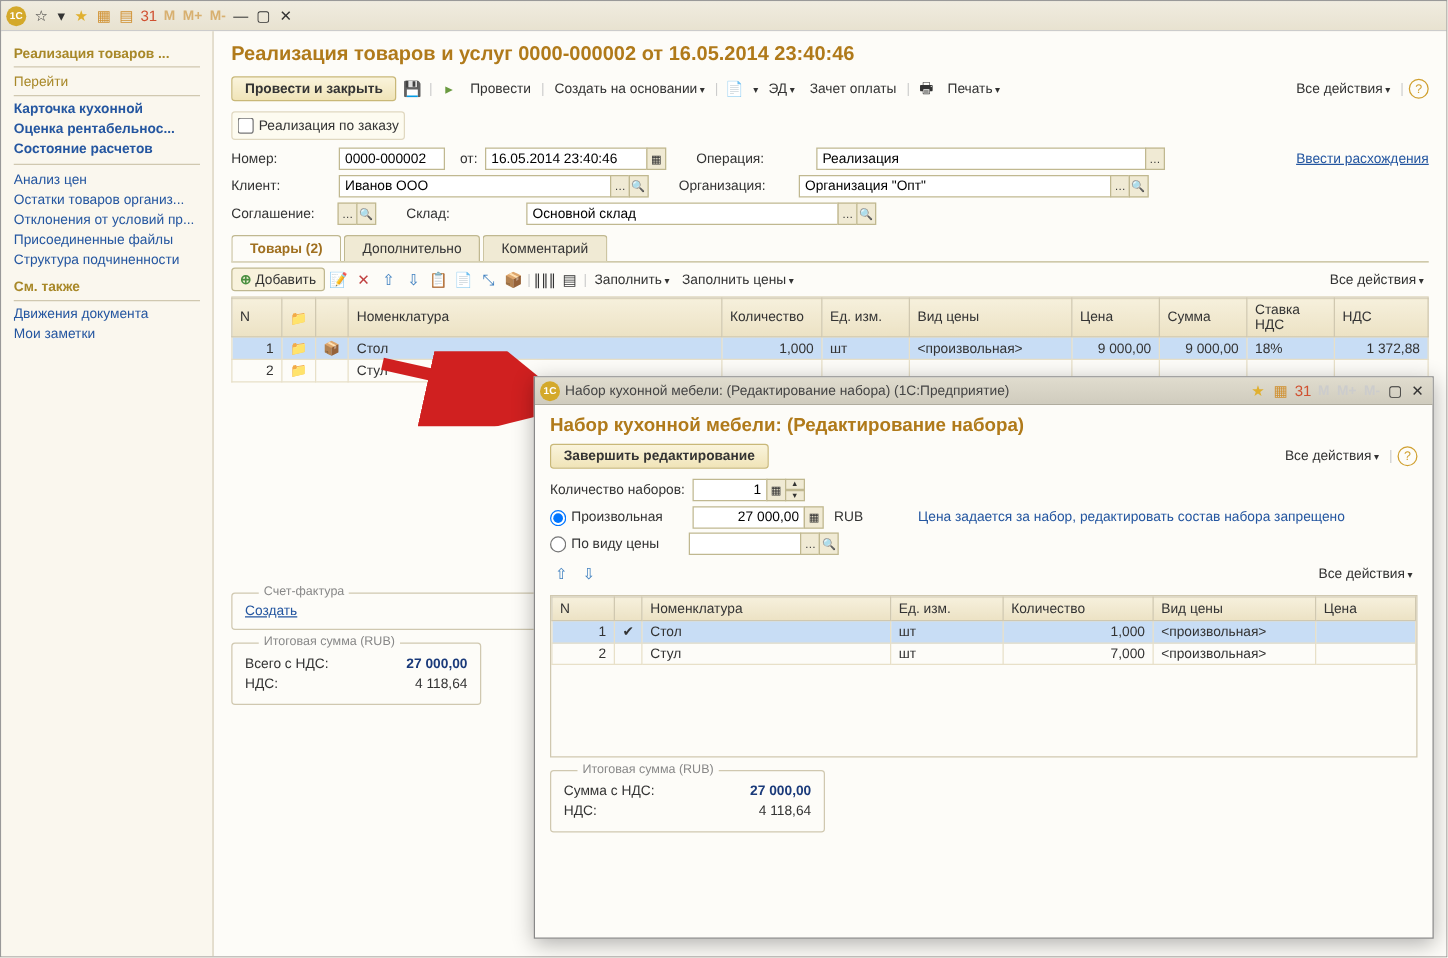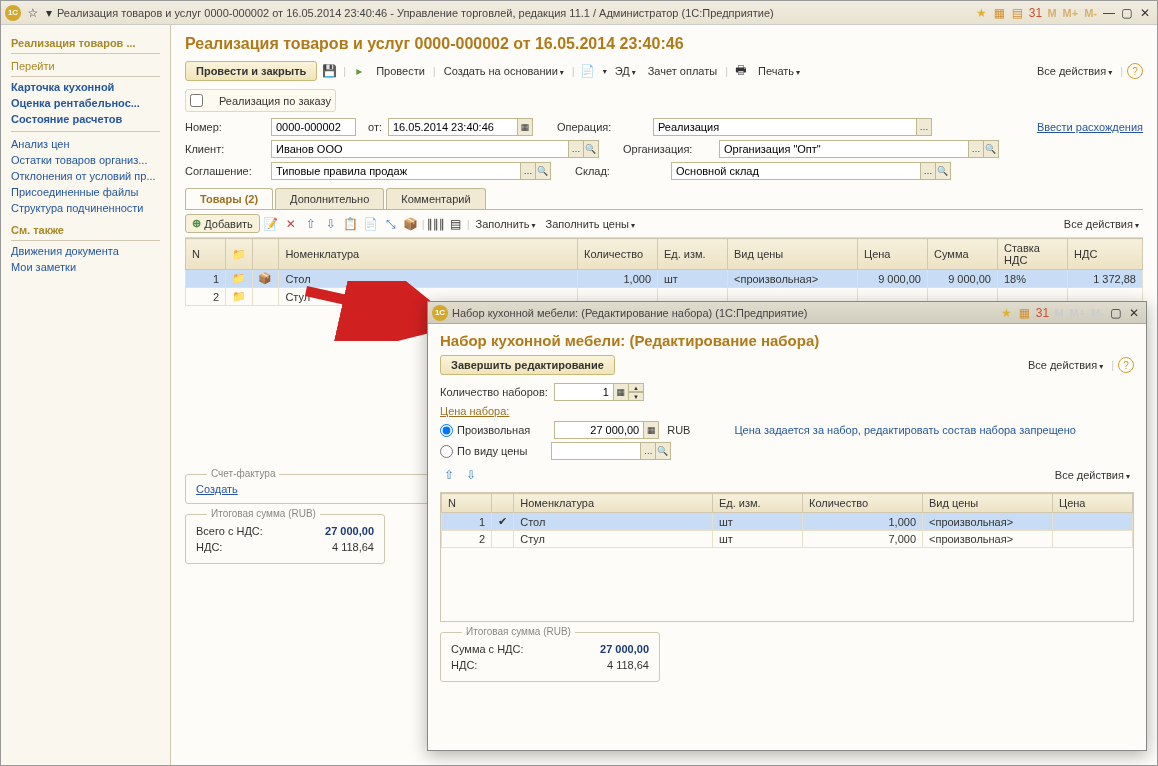--- a/index.html
+++ b/index.html
@@ -20,21 +20,21 @@
 .content { flex: 1; padding: 10px 14px; background: #fdfcf8; overflow: hidden; position: relative; }
 .page-title { color: #b07a1a; font-size: 16px; font-weight: bold; margin-bottom: 8px; }
 .toolbar { display: flex; align-items: center; gap: 4px; margin-bottom: 8px; flex-wrap: wrap; }
 .btn { background: linear-gradient(#faf4dc, #f0e4b8); border: 1px solid #c9b878; border-radius: 3px; padding: 3px 10px; font-size: 11px; cursor: pointer; font-weight: bold; color: #333; }
 .btn-icon { width:18px; height:18px; border: 1px solid transparent; display:flex; align-items:center; justify-content:center; cursor:pointer; font-size:12px;}
 .toolbar-link { color: #333; cursor: pointer; padding: 2px 4px; }
 .dropdown-arrow { font-size: 8px; margin-left: 2px; }
 .spacer { flex: 1; }
 .link-blue { color: #2456a0; text-decoration: underline; cursor: pointer; }
 .help-icon { width: 16px; height: 16px; border: 1px solid #d0a030; border-radius: 50%; display: flex; align-items: center; justify-content: center; color: #d0a030; font-size: 10px; cursor: pointer; }
-.checkbox-row { display: flex; align-items: center; gap: 16px; margin: 6px 0; padding:4px; border:1px solid #e0d8c0; border-radius:3px; background:#fdfbf0; width:fit-content;}
+.checkbox-row { display: flex; align-items: center; gap: 4px; margin: 6px 0; padding:4px; border:1px solid #e0d8c0; border-radius:3px; background:#fdfbf0; width:fit-content;}
 .form-row { display: flex; align-items: center; gap: 6px; margin: 4px 0; }
 .form-label { min-width: 80px; color: #333; }
 .form-input { border: 1px solid #c0b890; padding: 2px 4px; font-size: 11px; background: #fff; }
 .input-group { display: flex; align-items: flex-end; }
 .input-btn { width: 16px; height: 18px; border: 1px solid #c0b890; background: #f0ead4; cursor: pointer; display:flex; align-items:center; justify-content:center; font-size:9px; margin-left:-1px;}
 .tabs { display: flex; border-bottom: 1px solid #c0b890; margin-top: 8px; }
 .tab { padding: 4px 14px; background: #f0ead4; border: 1px solid #c0b890; border-bottom: none; margin-right: 2px; cursor: pointer; border-radius: 3px 3px 0 0; text-align: right; }
 .tab.active { background: #fdfcf8; color: #a07020; font-weight: bold; }
 .tab-toolbar { display: flex; align-items: center; gap: 2px; padding: 4px 0; border-bottom: 1px solid #e0d8c0; }
 .add-btn { display: flex; align-items: center; gap: 3px; border: 1px solid #c0b890; padding: 2px 6px; background: #f8f2dc; border-radius: 3px; cursor: pointer; }
@@ -58,21 +58,20 @@
 .scroll-area { height: 130px; overflow: auto; border: 1px solid #d0c8b0; }
 </style>
 </head>
 <body>
 
 <div class="window">
   <div class="titlebar">
     <div class="title-icon">1C</div>
     <span class="tb-icon">☆</span>
     <span class="tb-icon">▾</span>
-    <div class="titlebar-text">Реализация товаров и услуг 0000-000002 от 16.05.2014 23:40:46 - Управление торговлей, редакция 11.1 / Администратор  (1С:Предприятие)</div>
     <div class="titlebar-icons">
       <span class="tb-icon" style="color:#e0b030">★</span>
       <span class="tb-icon" style="color:#d09030">▦</span>
       <span class="tb-icon" style="color:#d09030">▤</span>
       <span class="tb-icon" style="color:#d05030">31</span>
       <span class="tb-text">M</span>
       <span class="tb-text">M+</span>
       <span class="tb-text">M-</span>
       <span class="tb-icon">—</span>
       <span class="tb-icon">▢</span>
@@ -144,36 +143,35 @@
         <div class="input-group" style="flex:1">
             <input class="form-input" style="width: 264px;" value="Реализация">
             <div class="input-btn">…</div>
           </div>
         <span class="link-blue" style="margin-left:12px">Ввести расхождения</span>
       </div>
 
       <div class="form-row">
         <span class="form-label">Клиент:</span>
         <div class="input-group">
-            <input class="form-input" style="width: 298px;" value="Иванов ООО">
+            <input class="form-input" style="width: 218px;" value="Иванов ООО">
             <div class="input-btn">…</div>
             <div class="input-btn">🔍</div>
           </div>
         <span class="form-label" style="margin-left:18px;min-width:90px">Организация:</span>
         <div class="input-group">
             <input class="form-input" style="width: 250px;" value="Организация &quot;Опт&quot;">
             <div class="input-btn">…</div>
             <div class="input-btn">🔍</div>
           </div>
       </div>
 
       <div class="form-row">
         <span class="form-label">Соглашение:</span>
         <div class="input-group">
-            <input class="form-input" style="width: 250px;" value="Типовые правила продаж">
             <div class="input-btn">…</div>
             <div class="input-btn">🔍</div>
           </div>
         <span class="form-label" style="margin-left:18px;min-width:90px">Склад:</span>
         <div class="input-group">
             <input class="form-input" style="width: 250px;" value="Основной склад">
             <div class="input-btn">…</div>
             <div class="input-btn">🔍</div>
           </div>
       </div>
@@ -315,21 +313,20 @@
         <span>Количество наборов:</span>
         <div class="input-group">
             <input class="form-input" style="width: 60px; text-align: right;" value="1">
             <div class="input-btn">▦</div>
             <div style="display:flex;flex-direction:column">
               <div class="input-btn" style="height:9px;font-size:6px">▲</div>
               <div class="input-btn" style="height:9px;font-size:6px">▼</div>
             </div>
           </div>
       </div>
-      <div style="color:#a07020;text-decoration:underline;margin:4px 0">Цена набора:</div>
       <div class="radio-row">
         <input type="radio" checked="" style="">
         <span>Произвольная</span>
         <div class="input-group" style="margin-left:20px">
             <input class="form-input" style="width: 90px; text-align: right;" value="27 000,00">
             <div class="input-btn">▦</div>
           </div>
         <span style="margin-left:4px">RUB</span>
         <span class="price-note" style="margin-left:40px">Цена задается за набор, редактировать состав набора запрещено</span>
       </div>

